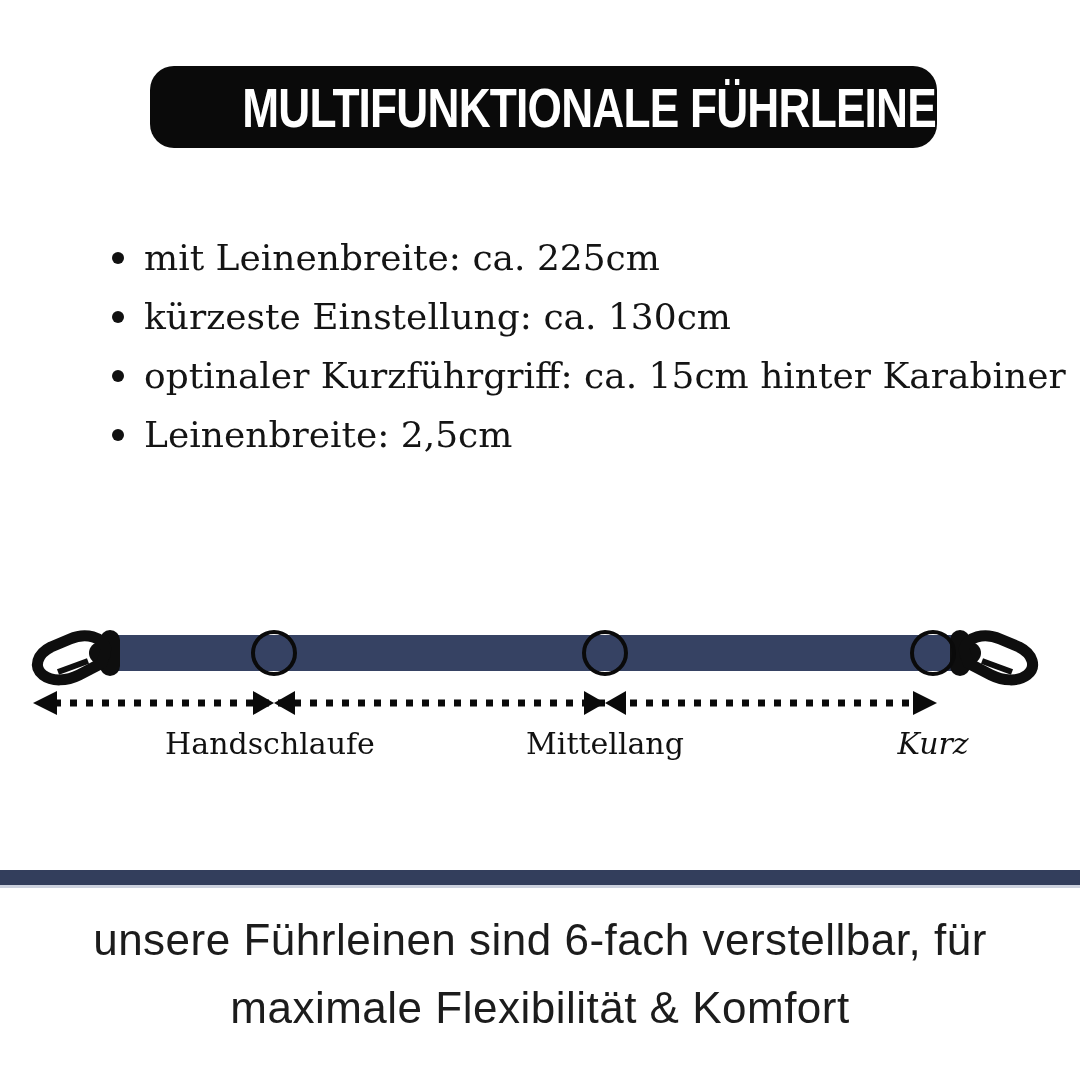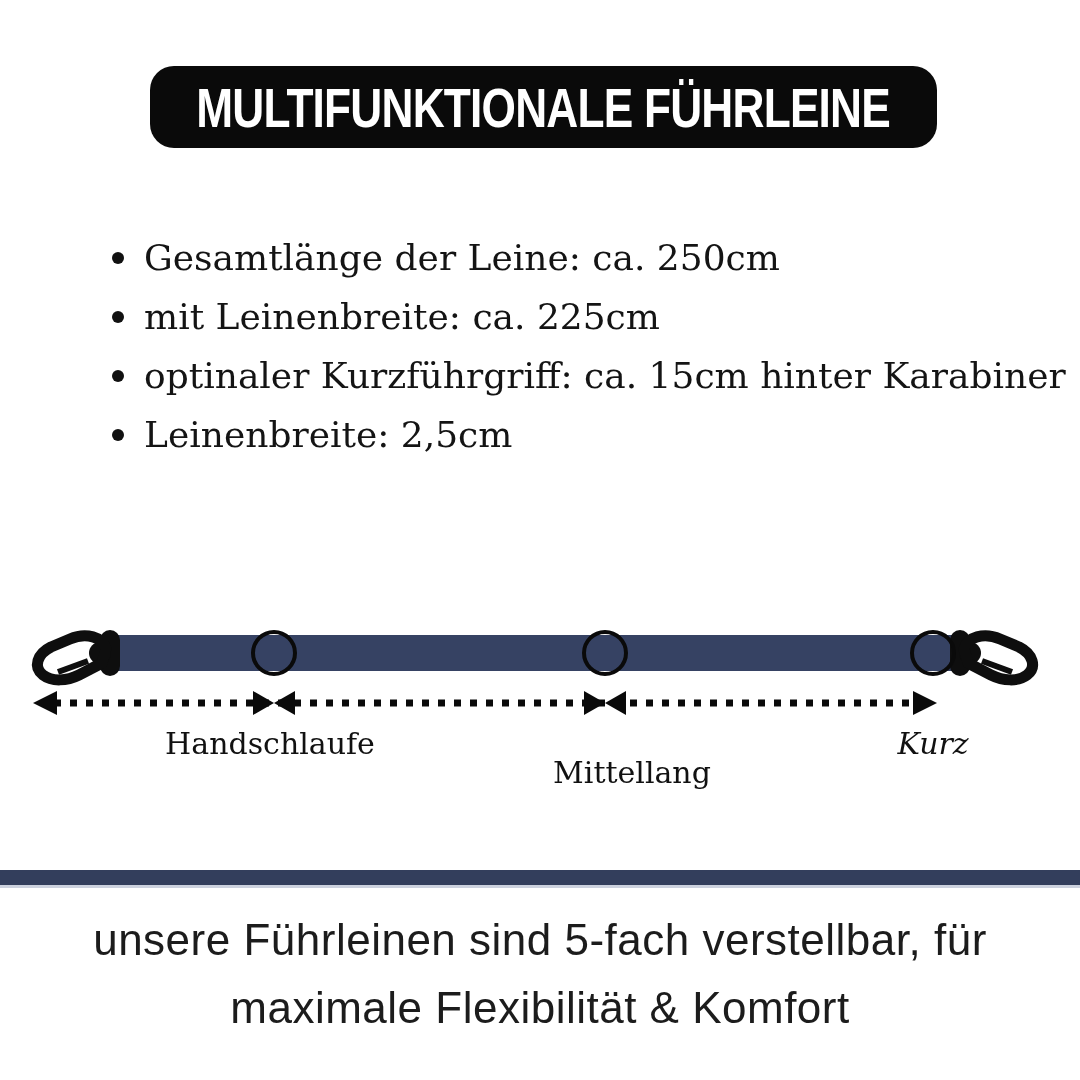--- a/index.html
+++ b/index.html
@@ -1,39 +1,39 @@
 <!DOCTYPE html>
 <html><head>
 <meta charset="utf-8">
 <style>
   html,body{margin:0;padding:0;background:#fff;}
   .page{position:relative;width:1080px;height:1080px;background:#ffffff;overflow:hidden;
         font-family:"DejaVu Serif",serif;}
 
   
   .badge{position:absolute;left:150px;top:66px;width:787px;height:82px;background:#0a0a0a;
-         border-radius:24px;display:flex;align-items:center;justify-content:center;}
+         border-radius:24px;display:flex;align-items:center;}
   .badge-text{font-family:"Liberation Sans",sans-serif;font-weight:bold;font-size:56px;
               color:#ffffff;white-space:nowrap;letter-spacing:-1px;
               transform:scaleX(0.79);transform-origin:center;}
 
   
   .specs{position:absolute;left:108px;top:228px;margin:0;padding:0;list-style:none;}
   .spec-item{position:relative;font-size:36px;line-height:59px;color:#141414;
              padding-left:36px;white-space:nowrap;}
   .spec-item::before{content:"";position:absolute;left:4px;top:24px;width:12px;height:12px;
              border-radius:50%;background:#111;}
 
   
   .leash-svg{position:absolute;left:0;top:600px;}
 
   .seg-label{position:absolute;top:727px;transform:translateX(-50%);font-size:30px;
              line-height:34px;color:#111;white-space:nowrap;}
   .seg-label.handle{left:270px;}
-  .seg-label.middle{left:632px;margin-top:29px;}
+  .seg-label.middle{left:605px;}
   .seg-label.short{left:933px;font-style:italic;}
 
   
   .divider-bar{position:absolute;left:0;top:870px;width:1080px;height:15px;}
   .divider-accent{position:absolute;left:0;top:885px;width:1080px;height:3px;}
 
   
   .footer{position:absolute;left:0;top:906px;width:1080px;text-align:center;
           font-family:"Liberation Sans",sans-serif;font-size:44px;line-height:68px;
           color:#1c1c1c;letter-spacing:0.5px;}
@@ -41,22 +41,22 @@
 </head>
 <body>
 
 <div class="page">
 
   <div class="badge" style="background: rgb(10, 10, 10);">
     <span class="badge-text" style="color: rgb(255, 255, 255);">MULTIFUNKTIONALE FÜHRLEINE</span>
   </div>
 
   <ul class="specs">
-      <li class="spec-item">Gesamtlänge der Leine: ca. 250cm</li>
       <li class="spec-item">mit Leinenbreite: ca. 225cm</li>
+      <li class="spec-item">kürzeste Einstellung: ca. 130cm</li>
       <li class="spec-item">optinaler Kurzführgriff: ca. 15cm hinter Karabiner</li>
       <li class="spec-item">Leinenbreite: 2,5cm</li>
     </ul>
 
   <svg class="leash-svg" width="1080" height="180" viewBox="0 0 1080 180" xmlns="http://www.w3.org/2000/svg">
 
     <rect x="112" y="35" width="843" height="36" fill="#364263"></rect>
 
     <rect x="100" y="30" width="20" height="46" rx="10" fill="#0e0e0e"></rect>
     <circle cx="100" cy="53" r="11" fill="#0e0e0e"></circle>
@@ -82,17 +82,17 @@
   </svg>
 
   <div class="seg-label handle">Handschlaufe</div>
   <div class="seg-label middle">Mittellang</div>
   <div class="seg-label short">Kurz</div>
 
   <div class="divider-bar" style="background: rgb(51, 62, 92);"></div>
   <div class="divider-accent" style="background: rgb(204, 209, 222);"></div>
 
   <div class="footer">
-    <div>unsere Führleinen sind 5-fach verstellbar, für</div>
+    <div>unsere Führleinen sind 6-fach verstellbar, für</div>
     <div>maximale Flexibilität &amp; Komfort</div>
   </div>
 
 </div>
 
 </body></html>

